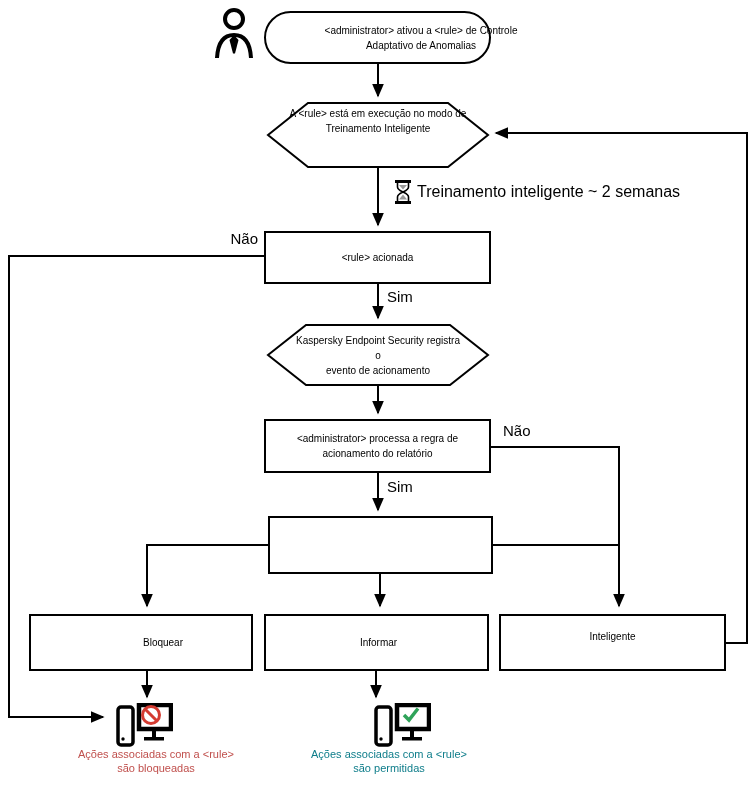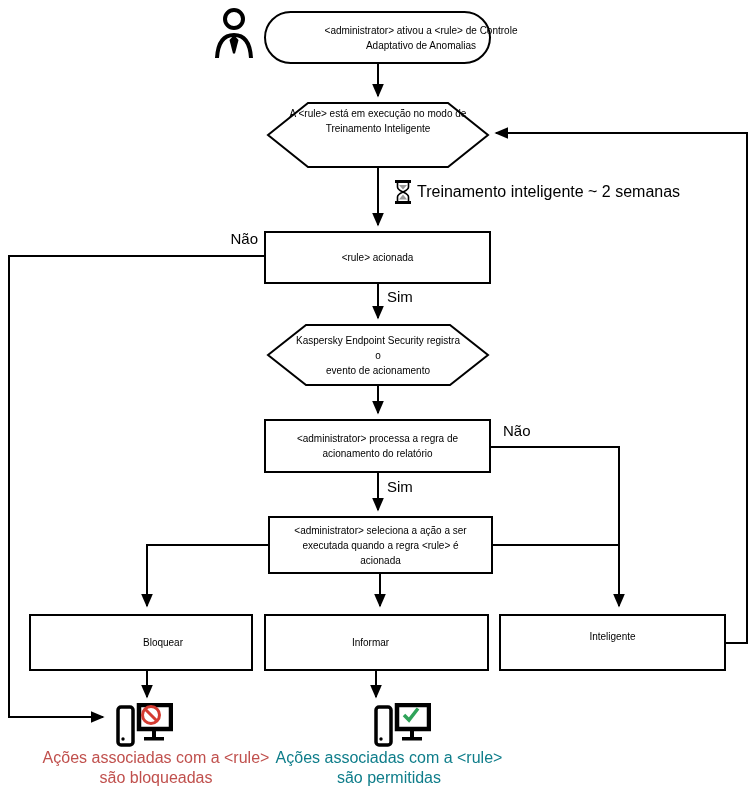--- a/index.html
+++ b/index.html
@@ -32,21 +32,21 @@
   }
   .edge-label.right { text-align: right; }
   .note-text {
     position: absolute;
     font-size: 16px;
     color: #000000;
     white-space: nowrap;
   }
   .outcome {
     position: absolute;
-    font-size: 16px;
+    font-size: 11px;
     line-height: 1.25;
     text-align: center;
     white-space: pre-line;
   }
   .outcome.blocked { color: #c0504d; }
   .outcome.allowed { color: #0e7d8a; }
   .icon-abs { position: absolute; }
 </style>
 </head>
 <body>
@@ -111,27 +111,24 @@
 Treinamento Inteligente</div>
 
   <div class="node-label" style="left:266px; top:233px; width:223px; height:49px;border-radius:7px;">&lt;rule&gt; acionada</div>
 
   <div class="node-label" style="left:292px; top:326px; width:172px; height:58px;">Kaspersky Endpoint Security registra o
 evento de acionamento</div>
 
   <div class="node-label" style="left:266px; top:421px; width:223px; height:50px;">&lt;administrator&gt; processa a regra de
 acionamento do relatório</div>
 
-  <div class="node-label" style="left:270px; top:518px; width:221px; height:54px;">&lt;administrator&gt; seleciona a ação a ser
-executada quando a regra &lt;rule&gt; é
-acionada</div>
 
   <div class="node-label" style="left:31px; top:616px; width:264px; height:53px;">Bloquear</div>
 
-  <div class="node-label" style="left:250px; top:616px; width:221px; height:53px;padding-left:10px;">Informar</div>
+  <div class="node-label" style="left:258px; top:616px; width:221px; height:53px;padding-left:10px;">Informar</div>
 
   <div class="node-label" style="left:501px; top:616px; width:223px; height:40px;">Inteligente</div>
 
   <div class="edge-label right" style="left:206px; top:230px; width:52px;">Não</div>
   <div class="edge-label" style="left:387px; top:288px;">Sim</div>
   <div class="edge-label" style="left:503px; top:422px;">Não</div>
   <div class="edge-label" style="left:387px; top:478px;">Sim</div>
 
   <svg class="icon-abs" style="left:115px; top:703px;" width="58" height="46" viewBox="0 0 58 46">
     <rect x="3" y="4" width="15" height="38" rx="3" fill="#fff" stroke="#000" stroke-width="3.5"></rect>

